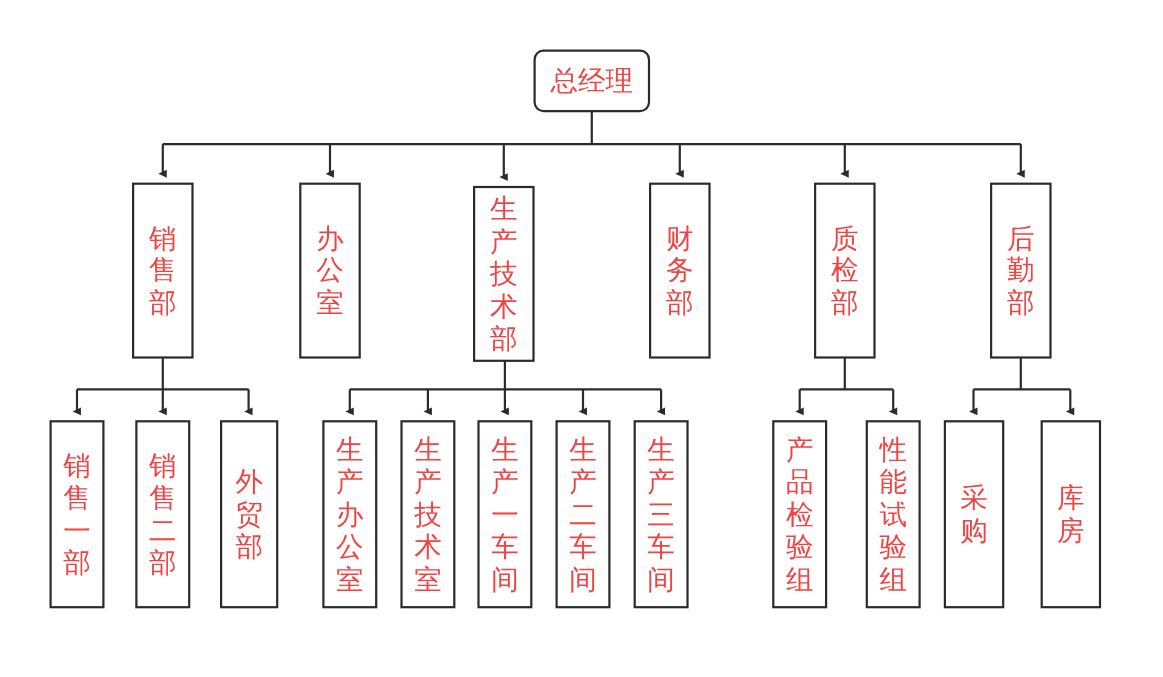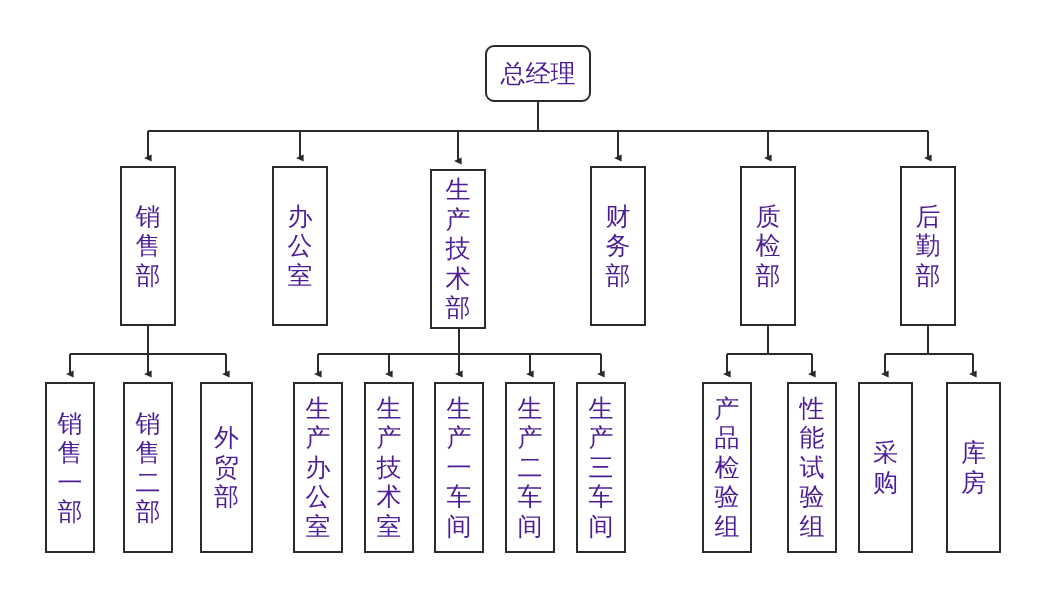--- a/index.html
+++ b/index.html
@@ -41,21 +41,21 @@
     fill: none;
     stroke-linecap: butt;
   }
   .node-label {
     position: absolute;
     display: flex;
     flex-direction: column;
     align-items: center;
     justify-content: center;
     box-sizing: border-box;
-    color: #4c1d95;
+    color: #ef4444;
     font-family: "DejaVu Sans", "Liberation Sans", sans-serif;
     font-size: 25px;
     line-height: 1.18;
     letter-spacing: 0;
     pointer-events: none;
     white-space: nowrap;
   }
   .node-label.root-label {
     font-size: 25px;
   }

